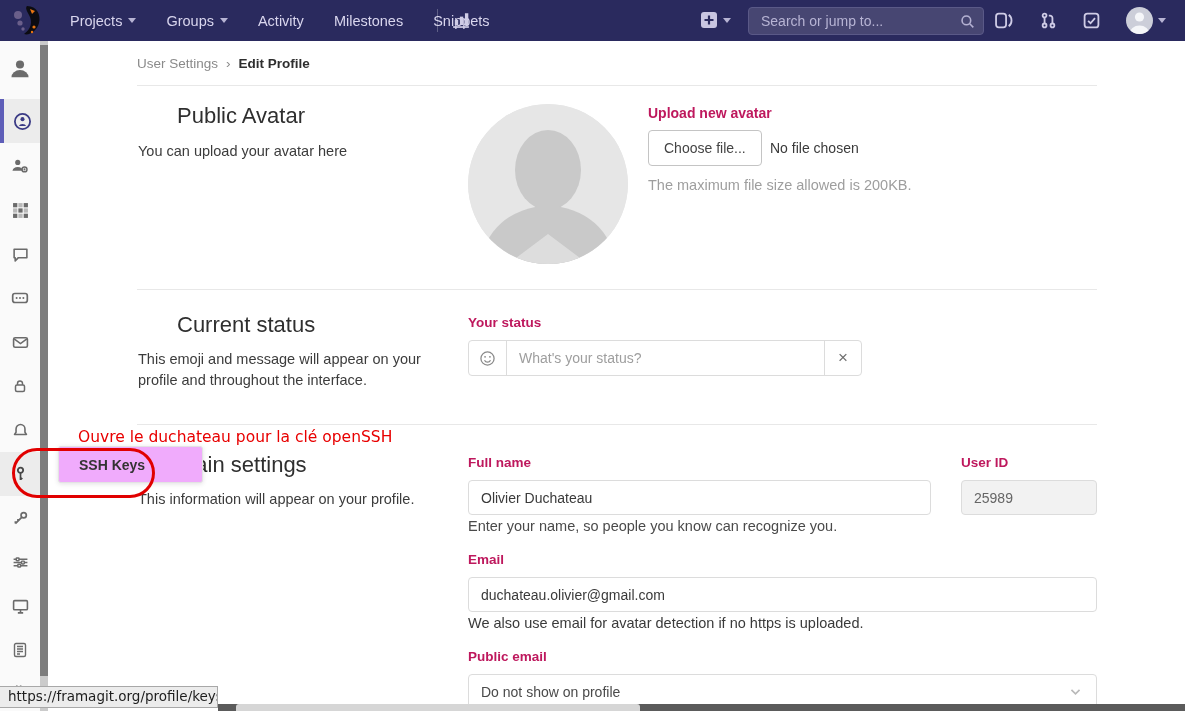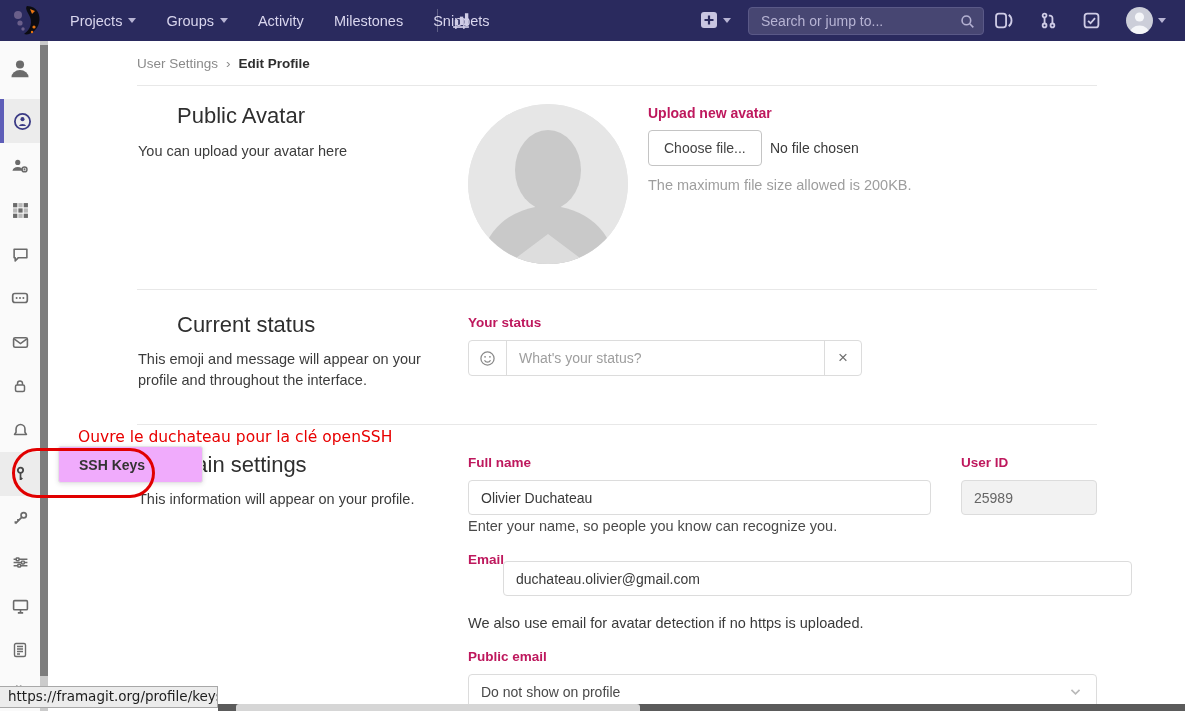--- a/index.html
+++ b/index.html
@@ -300,21 +300,21 @@
     <h2 class="sect" style="top:411px">Main settings</h2>
     <div class="sect-desc" style="top:448px">This information will appear on your profile.</div>
 
     <div class="fld-label" style="left:420px; top:414px;">Full name</div>
     <input class="tb" style="position: absolute; left: 420px; top: 439px; width: 463px; height: 35px;" value="Olivier Duchateau">
     <div class="fld-label" style="left:913px; top:414px;">User ID</div>
     <input class="tb" style="position: absolute; left: 913px; top: 439px; width: 136px; height: 35px; background: rgb(242, 242, 242); color: rgb(102, 102, 102);" readonly="" value="25989">
     <div class="help-text" style="left:420px; top:477px;">Enter your name, so people you know can recognize you.</div>
 
     <div class="fld-label" style="left:420px; top:511px;">Email</div>
-    <input class="tb" style="position: absolute; left: 420px; top: 520px; width: 629px; height: 35px; margin-left: 35px;" value="duchateau.olivier@gmail.com">
+    <input class="tb" style="position: absolute; left: 420px; top: 536px; width: 629px; height: 35px;" value="duchateau.olivier@gmail.com">
     <div class="help-text" style="left:420px; top:574px; color:#3a3a3a;">We also use email for avatar detection if no https is uploaded.</div>
 
     <div class="fld-label" style="left:420px; top:608px;">Public email</div>
     <div class="tb select" style="left:420px; top:633px; width:629px; height:35px;">
       <span>Do not show on profile</span>
       <svg width="13" height="13" viewBox="0 0 16 16" fill="none" stroke="#b9b9b9" stroke-width="2">
           <path d="M3 6 l5 5 5 -5"></path>
         </svg>
     </div>
   </div>

